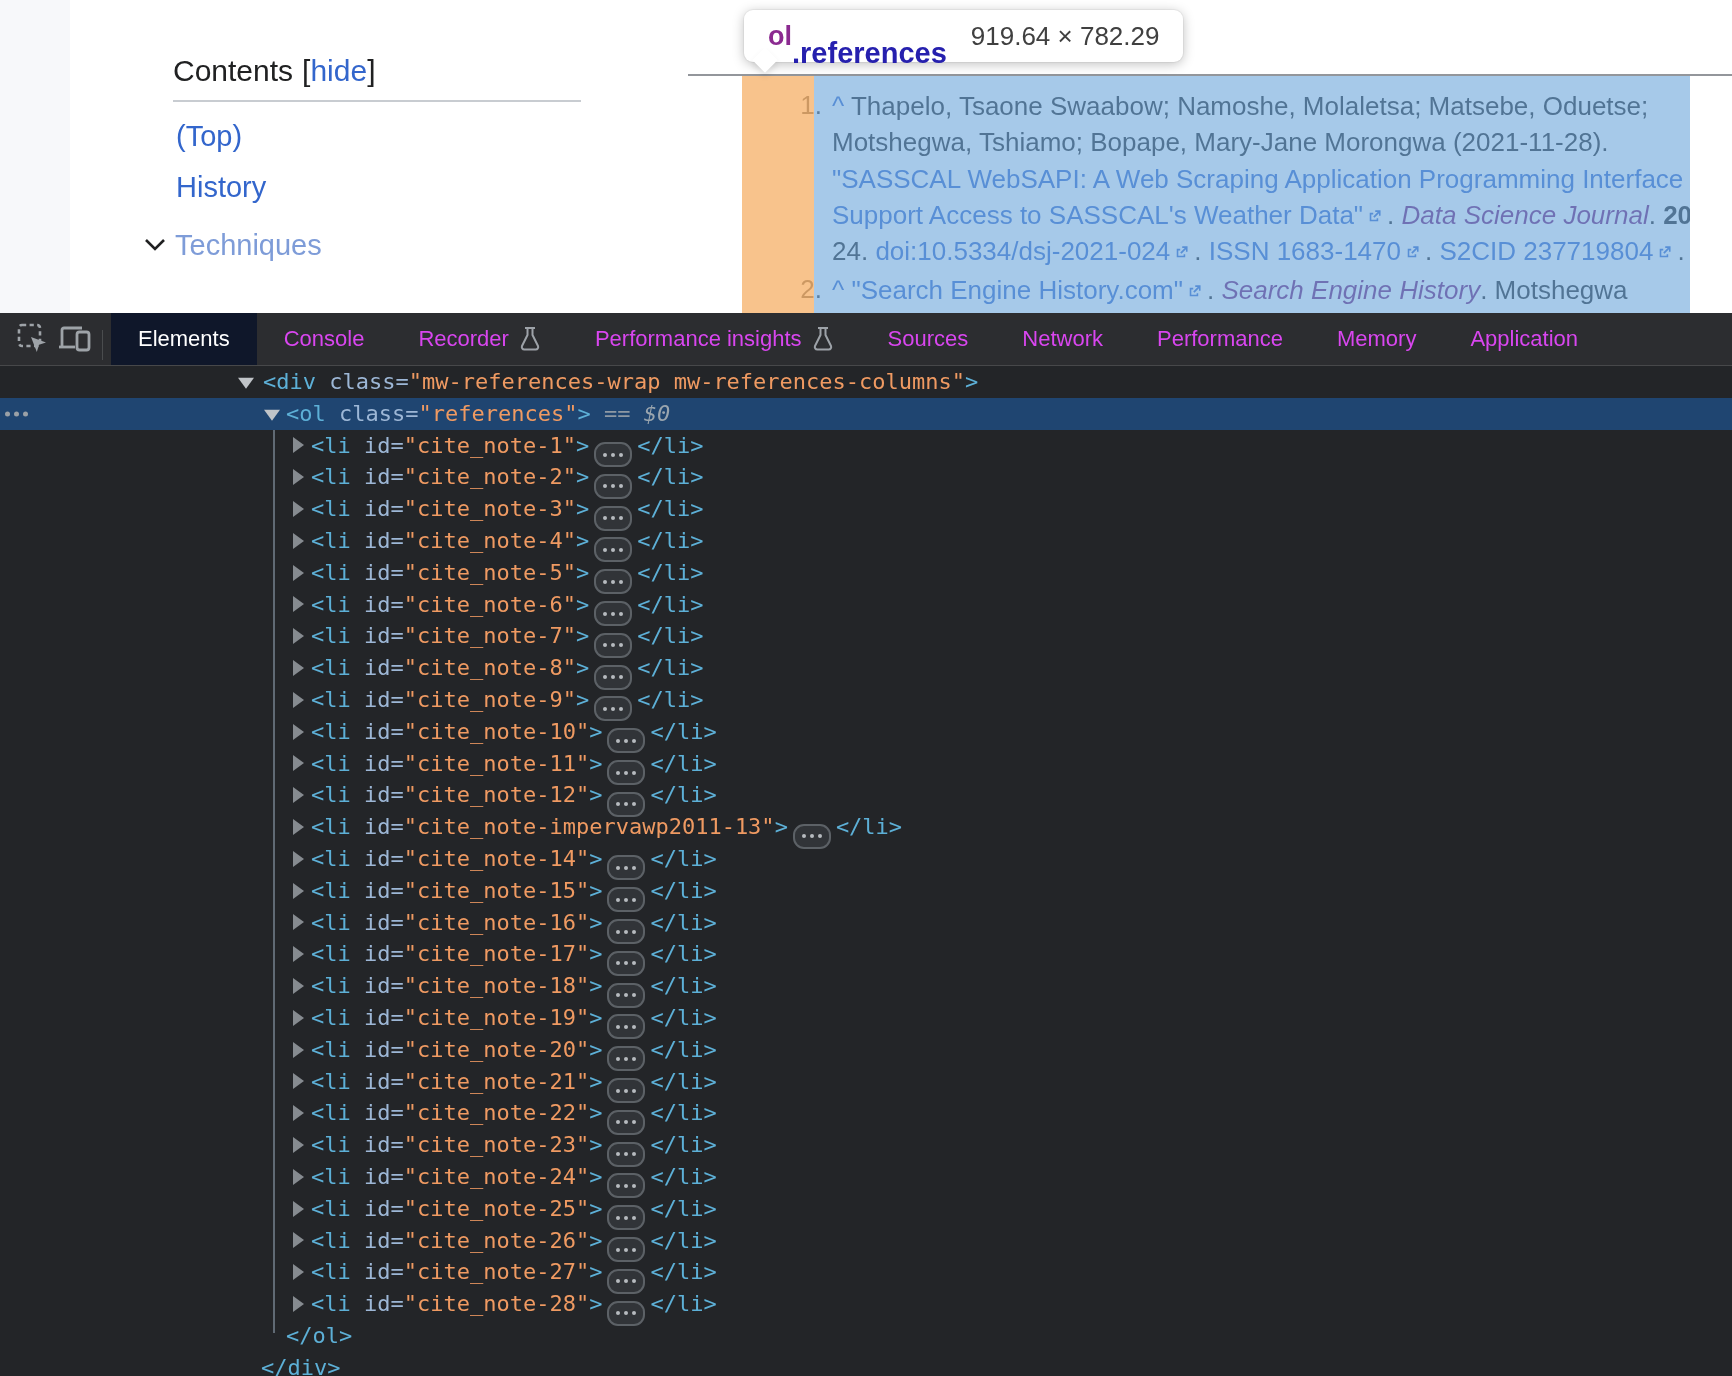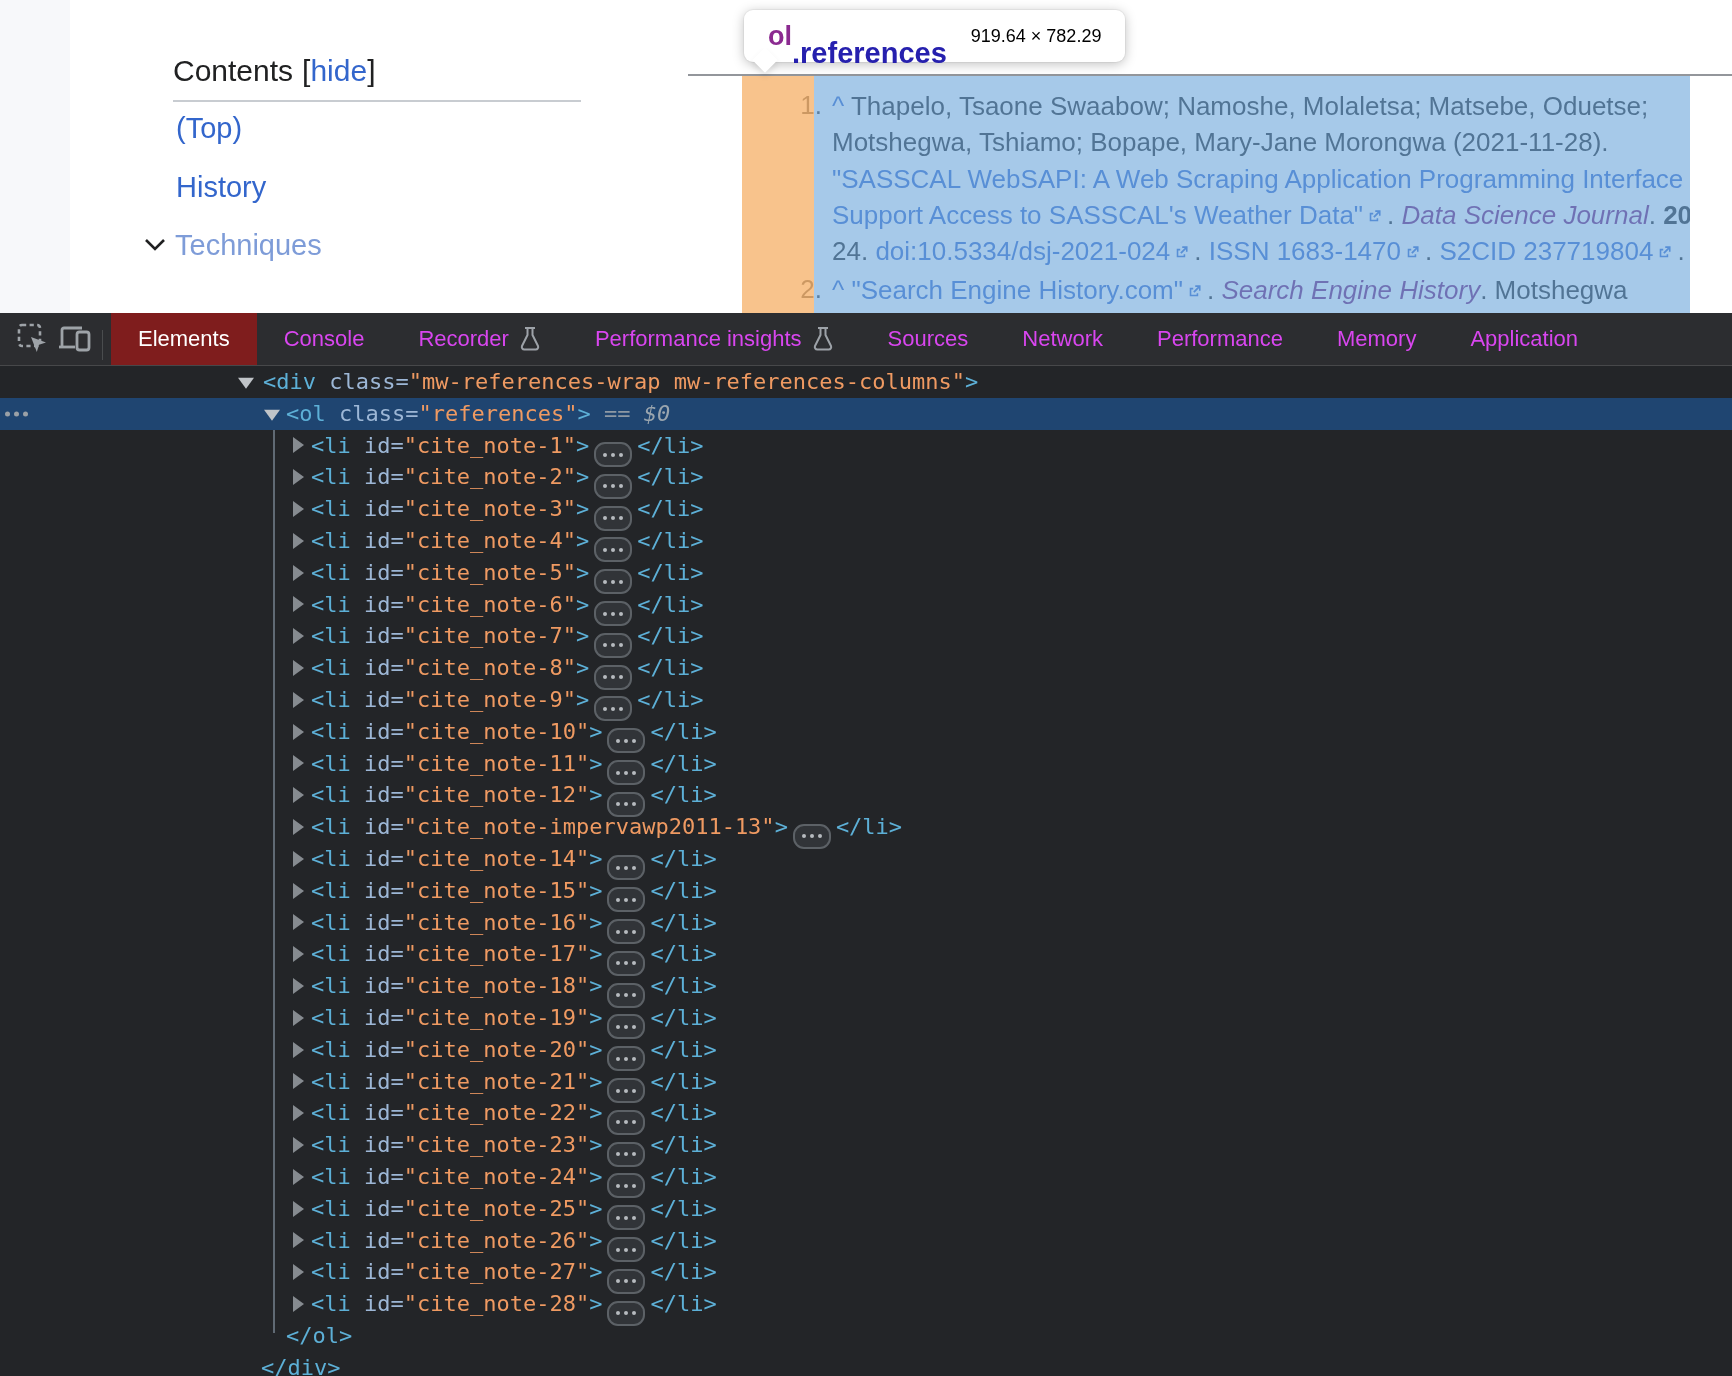--- a/index.html
+++ b/index.html
@@ -11,21 +11,21 @@
   .left-strip{position:absolute;left:0;top:0;width:70px;height:313px;background:#f7f8fa;}
 
   .toc{position:absolute;left:0;top:0;}
   .toc-heading{position:absolute;left:173px;top:54px;font-size:30px;color:#202122;font-weight:500;white-space:nowrap;}
   .toc-heading .bracket{color:#202122;font-weight:400;margin-left:9px;}
   .toc-heading .bracket.close{margin-left:0;}
   .hide-link{color:#3366cc;font-weight:400;cursor:pointer;}
   .toc-divider{position:absolute;left:173px;top:100px;width:408px;height:2px;background:#c8ccd1;}
   .toc-items{position:absolute;left:143px;top:112px;width:500px;height:180px;}
   .toc-item{position:absolute;left:0;padding-left:33px;font-size:29px;white-space:nowrap;}
-  .toc-item:nth-child(1){top:0;}
+  .toc-item:nth-child(1){top:8px;}
   .toc-item:nth-child(2){top:59px;}
   .toc-item:nth-child(3){top:115px;padding-left:0;}
   .toc-link{color:#3366cc;cursor:pointer;}
   .toc-item.muted .toc-link{color:#7e9cd8;}
   .chevron{display:inline-block;vertical-align:2px;margin-right:8px;}
 
   
   .ruler-line{position:absolute;left:688px;top:74px;width:1044px;height:2px;background:rgba(128,132,138,.85);z-index:1;}
 
   
@@ -40,34 +40,34 @@
   .ext-icon{display:inline-block;width:17px;height:17px;color:#3366cc;margin:0 4px 0 3px;vertical-align:-1px;}
   .overlay-padding{position:absolute;left:0;top:0;width:72px;height:237px;background:rgba(246,178,107,.78);z-index:2;pointer-events:none;}
   .overlay-content{position:absolute;left:72px;top:0;width:876px;height:237px;background:rgba(111,168,220,.62);z-index:2;pointer-events:none;}
 
   
   .tooltip{position:absolute;left:744px;top:10px;height:52px;background:#fff;border-radius:9px;
            box-shadow:0 2px 12px rgba(0,0,0,.26),0 0 0 1px rgba(0,0,0,.04);z-index:5;
            display:flex;align-items:center;padding:0 24px;white-space:nowrap;}
   .tt-tag{color:#8b2a90;font-weight:700;font-size:27px;}
   .tt-class{color:#2620ae;font-weight:700;font-size:29px;margin-top:35px;}
-  .tt-dims{color:#000000;font-size:18px;margin-left:24px;}
+  .tt-dims{color:#404040;font-size:26px;margin-left:24px;}
   .tt-arrow{position:absolute;left:12px;bottom:-7px;width:18px;height:18px;background:#fff;transform:rotate(45deg);
             box-shadow:3px 3px 6px rgba(0,0,0,.10);}
 
   
   .devtools{position:absolute;left:0;top:313px;width:1732px;height:1063px;background:#232528;}
   .toolbar{position:absolute;left:0;top:0;width:1732px;height:52px;background:#2c2d30;border-bottom:1px solid #47484a;
            display:flex;align-items:stretch;}
   .tool-icons{display:flex;align-items:center;padding-left:12px;}
   .tool-btn{width:42px;height:40px;display:flex;align-items:center;justify-content:center;color:#9ea3a8;cursor:pointer;}
   .toolbar-sep{width:1px;height:30px;background:#4a4c4e;margin:11px 8px 0 6px;}
   .tabs{display:flex;align-items:stretch;flex:1;}
   .tab{display:flex;align-items:center;padding:0 27px;font-size:22px;color:#d946ef;cursor:pointer;white-space:nowrap;}
-  .tab.selected{background:#7f1d1d;color:#fff;}
+  .tab.selected{background:#0f172a;color:#fff;}
   .flask-icon{display:inline-block;width:22px;height:26px;margin-left:10px;color:#9da2a8;}
 
   
   .tree{position:absolute;left:0;top:53px;width:1732px;height:1010px;overflow:hidden;
         font-family:"DejaVu Sans Mono",monospace;font-size:22px;color:#c8ccd0;}
   .guide-line{position:absolute;left:273px;top:63.6px;width:2px;height:903px;background:rgba(171,190,209,.45);z-index:0;}
   .dom-row{position:relative;height:31.8px;line-height:31.8px;white-space:nowrap;z-index:1;cursor:default;}
   .dom-row.selected{background:#1f4571;}
   .row-arrow{position:absolute;top:50%;width:0;height:0;}
   .arrow-expanded{transform:translateY(-38%);border-left:8px solid transparent;border-right:8px solid transparent;border-top:11px solid #c0c4c8;}

